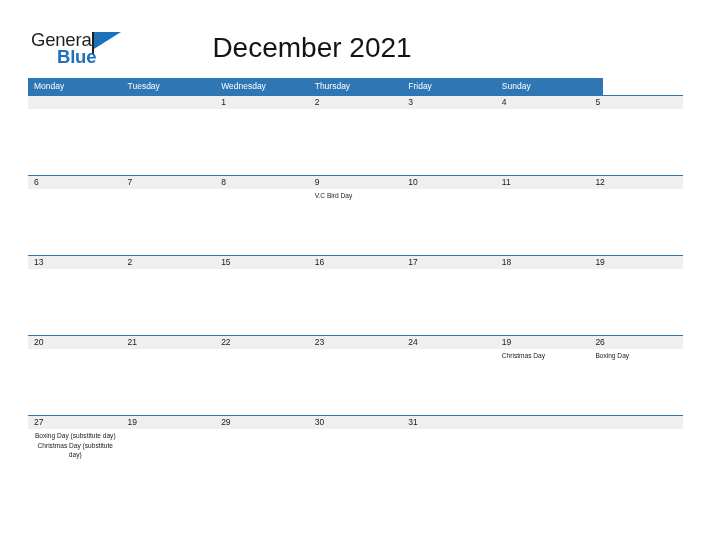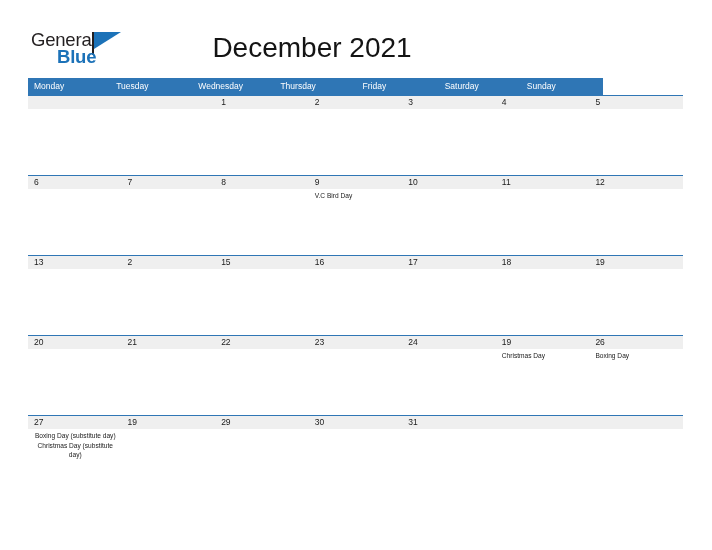--- a/index.html
+++ b/index.html
@@ -183,21 +183,20 @@
 
 </div>
 
 <div id="calendar-grid">
   <div id="weekday-header">
       <div class="weekday-cell">Monday</div>
       <div class="weekday-cell">Tuesday</div>
       <div class="weekday-cell">Wednesday</div>
       <div class="weekday-cell">Thursday</div>
       <div class="weekday-cell">Friday</div>
-      <div class="weekday-cell">Saturday</div>
       <div class="weekday-cell">Sunday</div>
     </div>
   <div id="weeks-container">
       <div class="week-row">
         <div class="day-cell">
           <div class="date-band">
             <span class="date-number"></span>
           </div>
           <div class="events-area"></div>
         </div>

